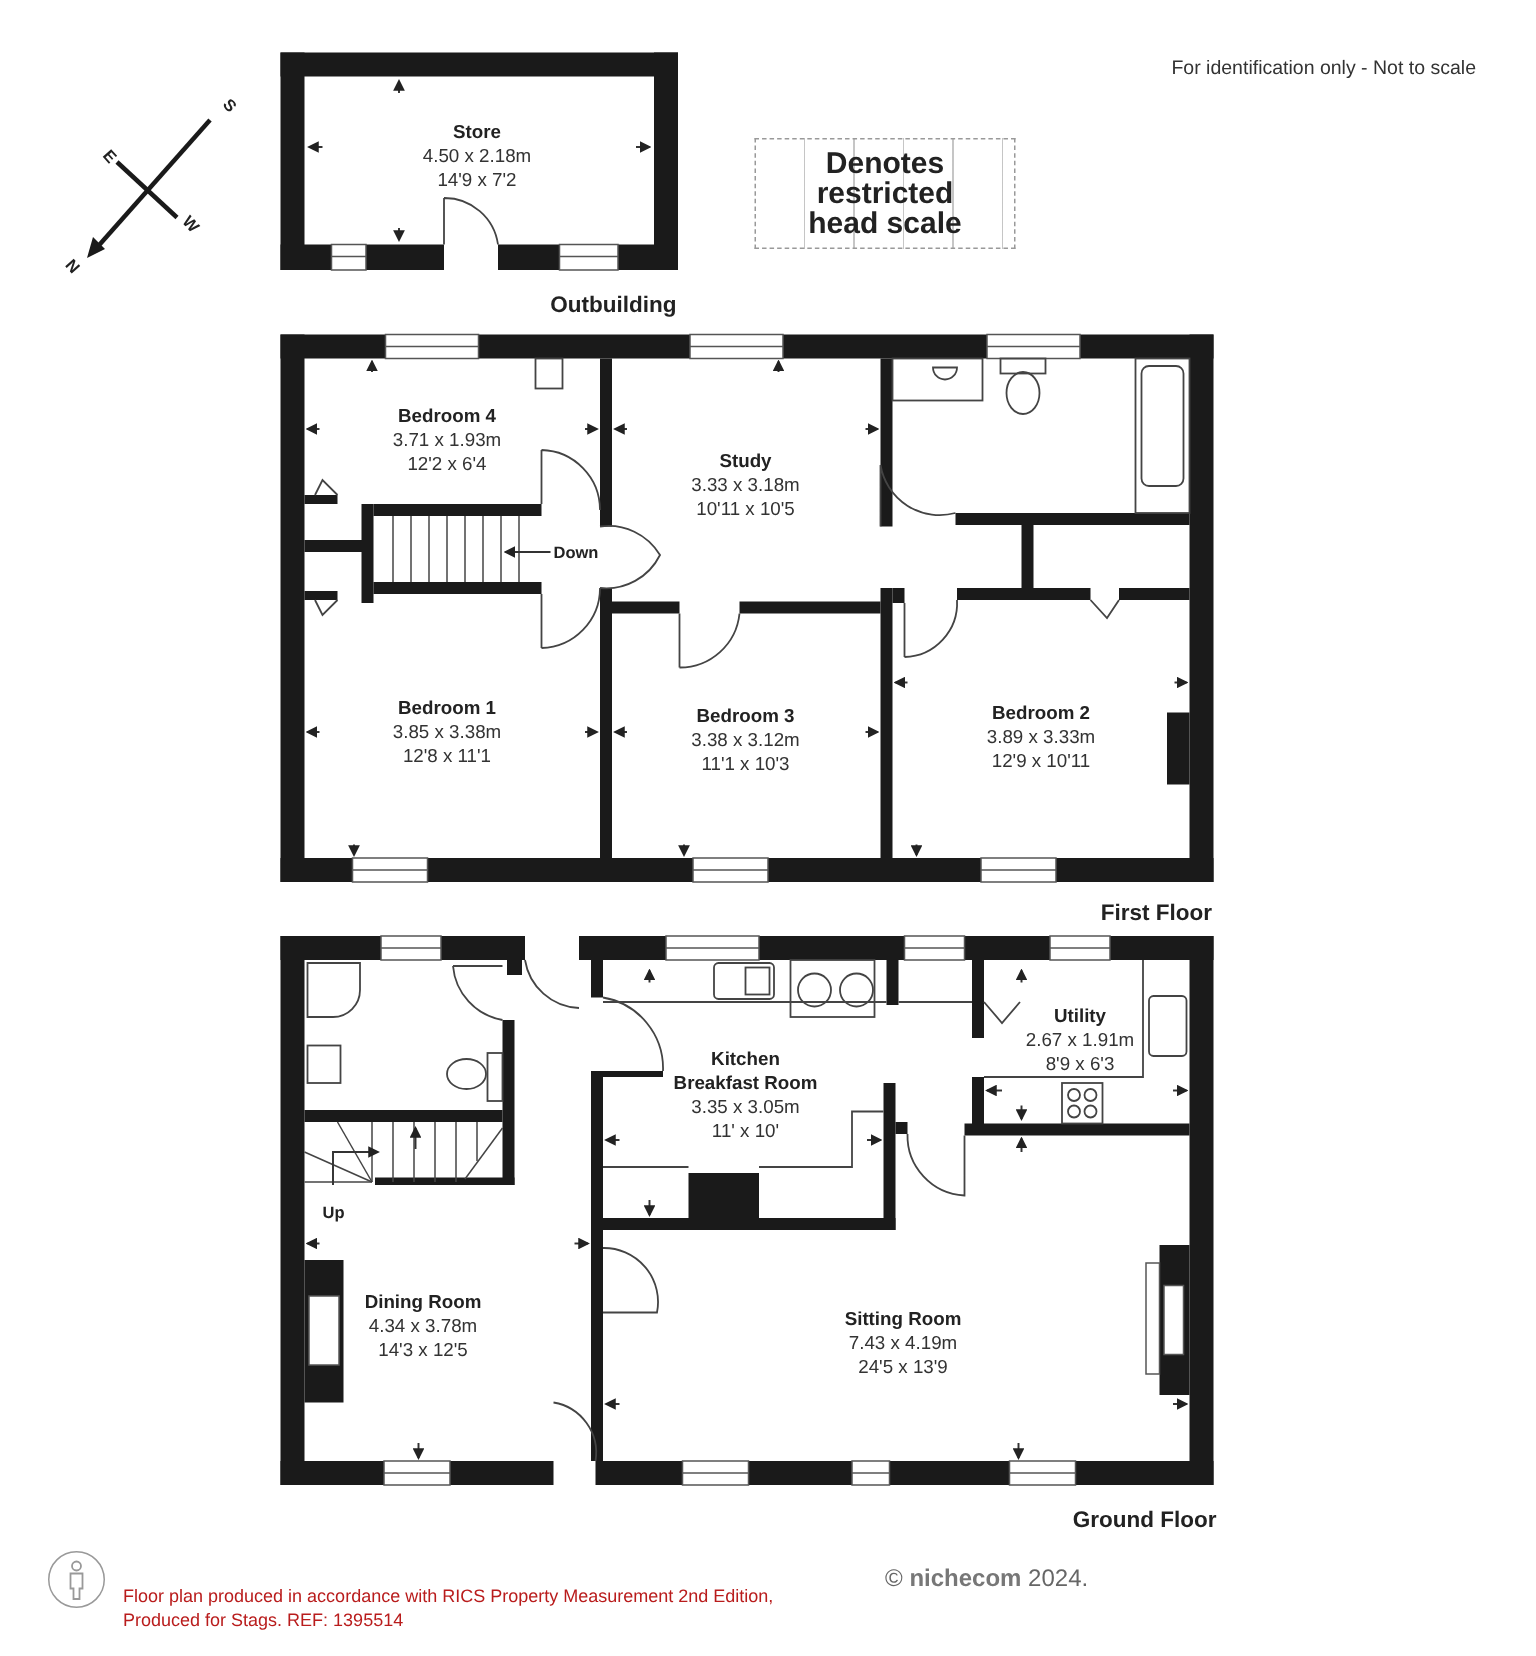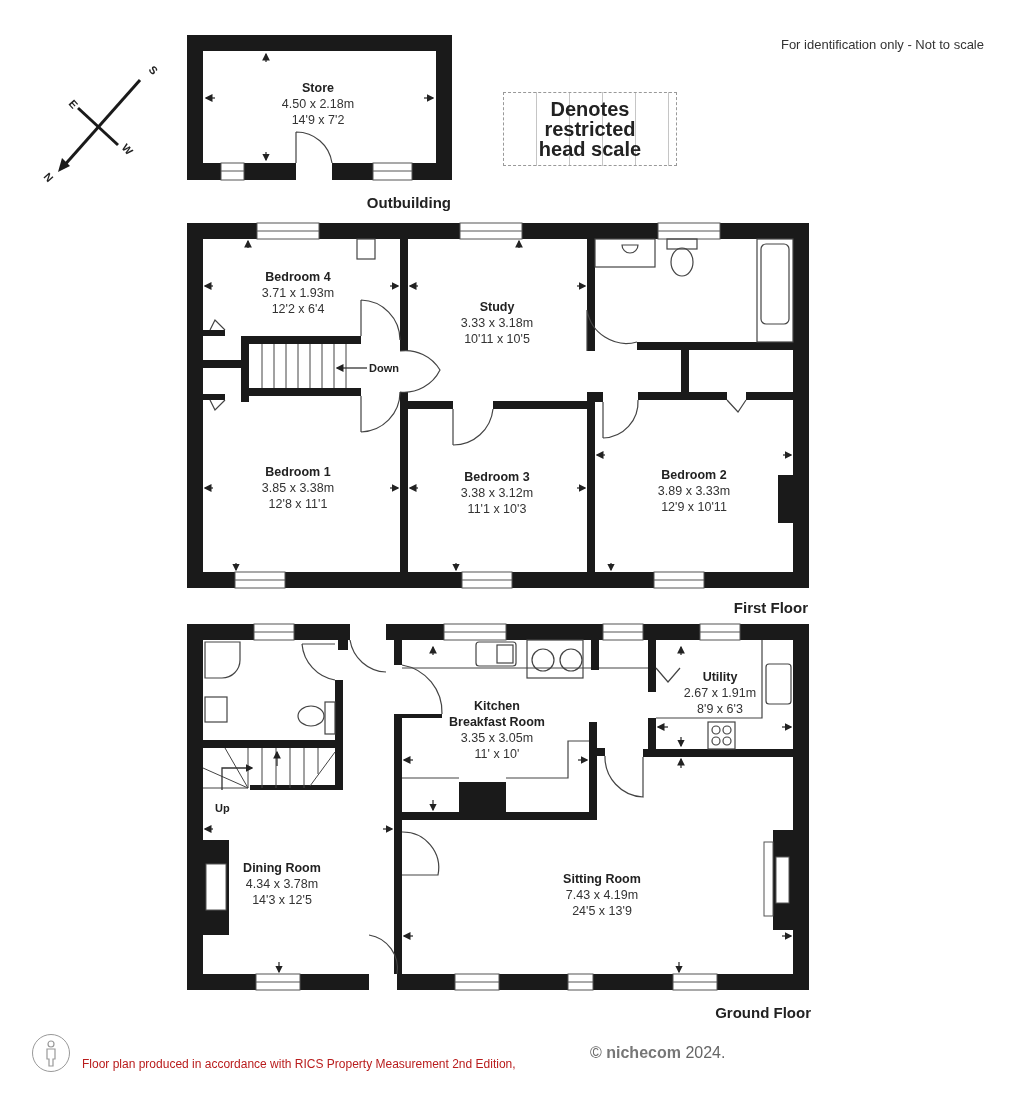--- a/index.html
+++ b/index.html
@@ -321,19 +321,20 @@
 
 <div class="footer">
   <div class="icon">
     <svg width="36" height="36" viewBox="0 0 36 36">
       <circle cx="18" cy="9" r="3" fill="none" stroke="#999" stroke-width="1.2"></circle>
       <path d="M14,14 L22,14 L22,24 L20,24 L20,31 L16,31 L16,24 L14,24 Z" fill="none" stroke="#999" stroke-width="1.2"></path>
     </svg>
   </div>
   <div class="text">
     <div>Floor plan produced in accordance with RICS Property Measurement 2nd Edition,</div>
+    <div>Produced for Stags.   REF: 1395514</div>
   </div>
   <div class="copy">
     <span>©</span>
     <span class="brand">nichecom</span>
     <span>2024.</span>
   </div>
 </div>
 
 </body></html>

